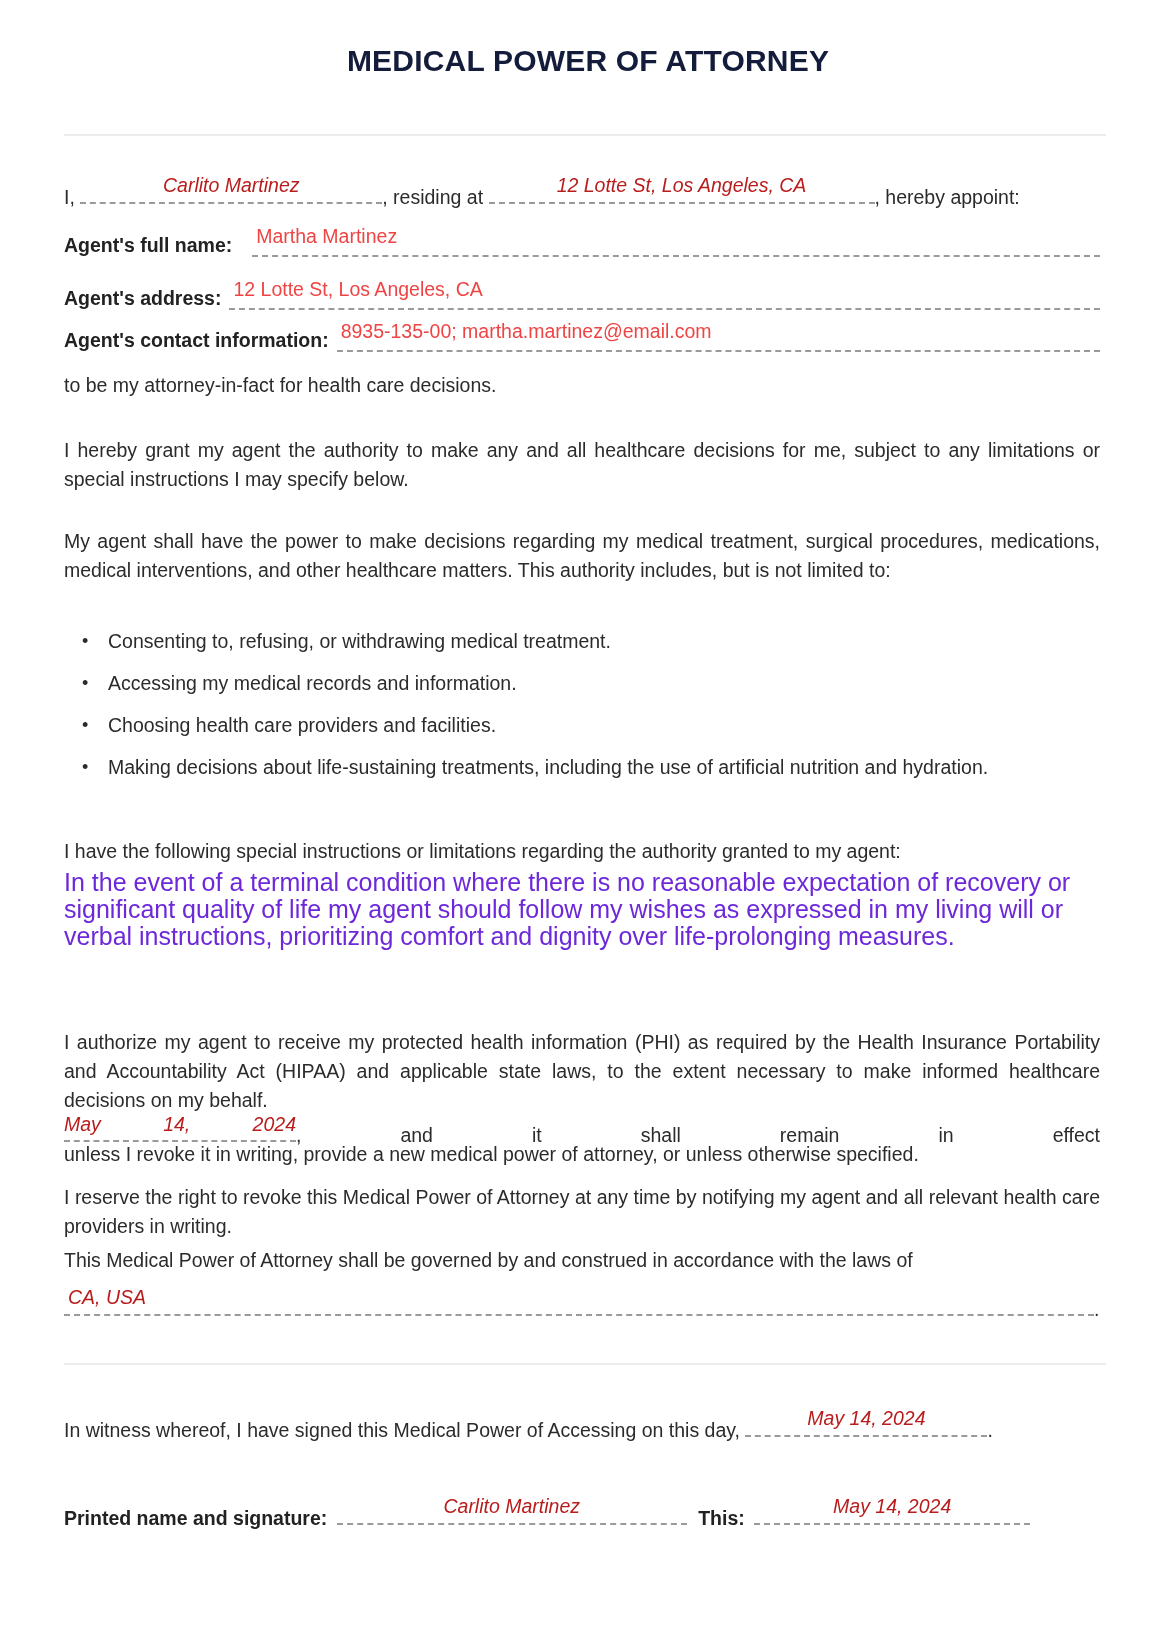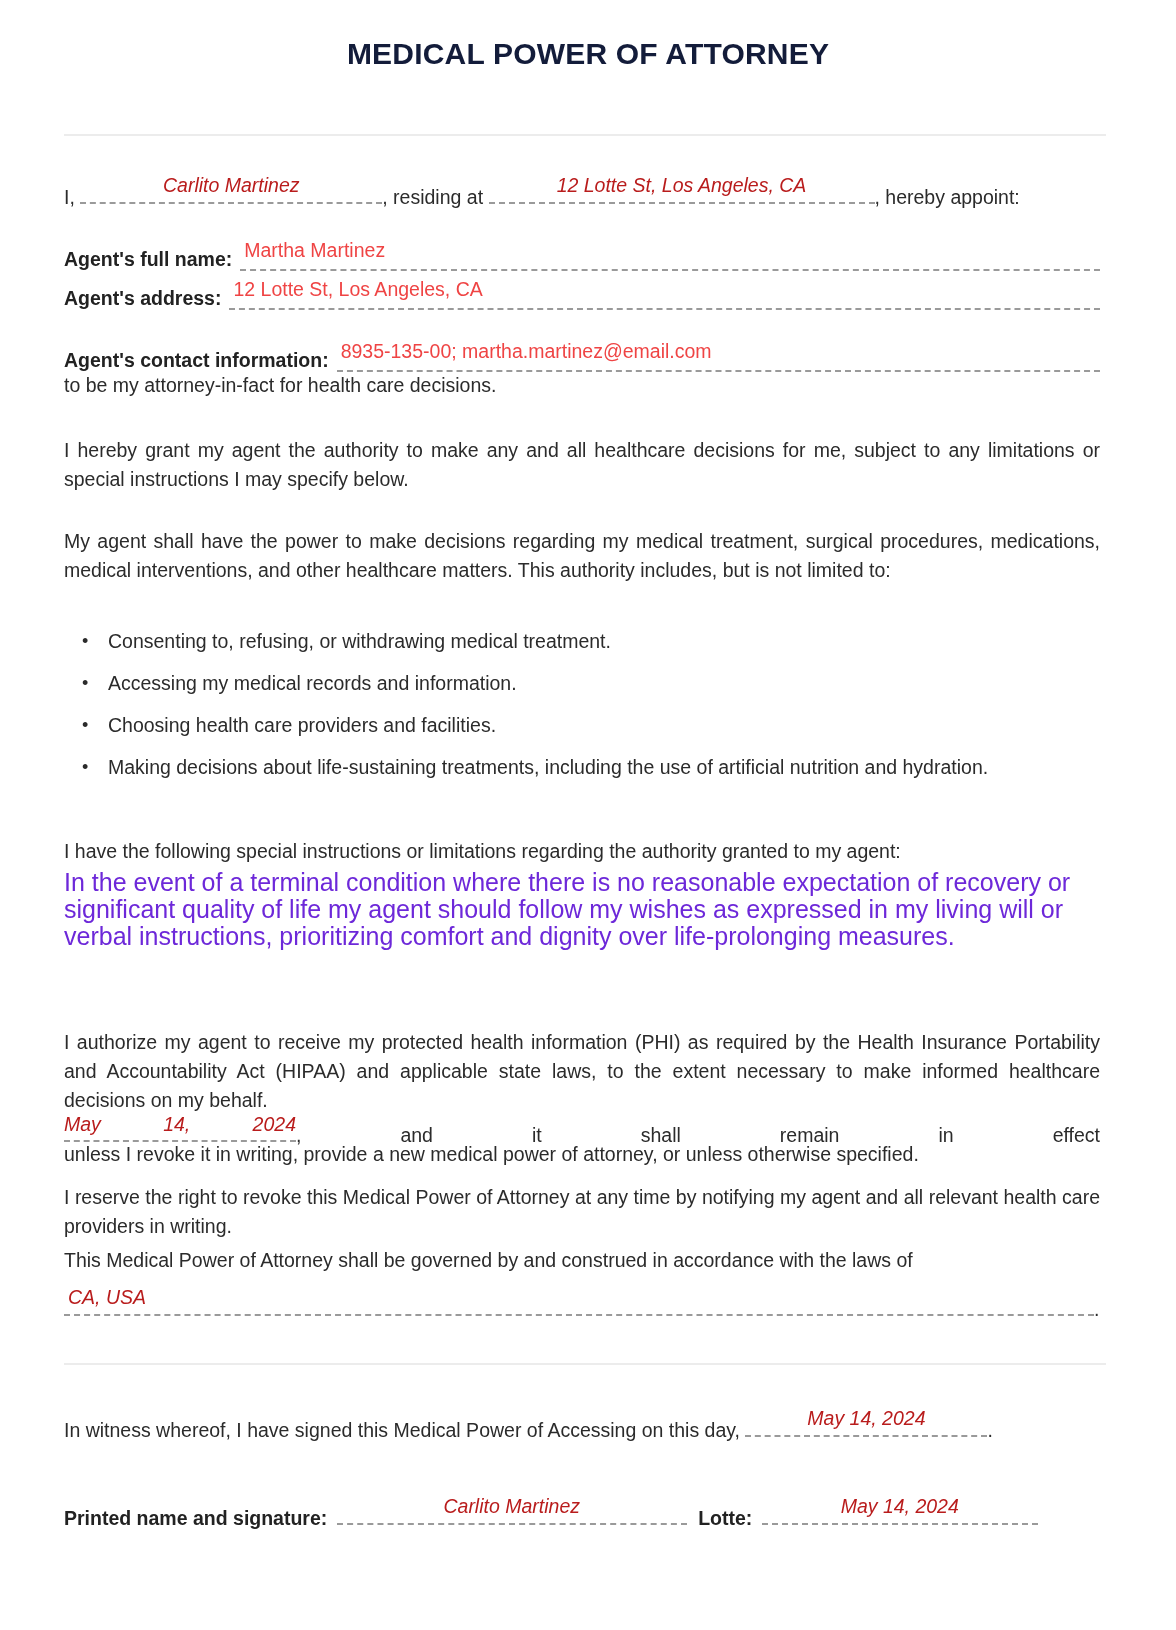--- a/index.html
+++ b/index.html
@@ -2,21 +2,21 @@
 <html><head>
 <meta charset="utf-8">
 <style>
   html, body { margin: 0; padding: 0; background: #ffffff; }
   body {
     width: 1176px; height: 1630px; position: relative; overflow: hidden;
     font-family: "Liberation Sans", sans-serif; color: #2b2b2b;
   }
   .page { position: absolute; left: 0; top: 0; width: 1176px; height: 1630px; }
   .title {
-    position: absolute; left: 0; width: 1176px; top: 37px; text-align: center;
+    position: absolute; left: 0; width: 1176px; top: 44px; text-align: center;
     font-size: 30px; font-weight: bold; color: #131c3a; letter-spacing: 0.2px;
   }
   .rule { position: absolute; left: 64px; width: 1042px; height: 2px; background: #ececec; }
   .line { position: absolute; left: 64px; font-size: 19.5px; line-height: 26px; white-space: nowrap; }
   .para { position: absolute; left: 64px; width: 1036px; font-size: 19.5px; line-height: 29px; text-align: justify; }
   .para.last-justify { text-align-last: justify; }
   .blank {
     display: inline-block; position: relative; border-bottom: 2px dashed #9a9a9a;
     vertical-align: baseline; height: 24px; text-align: center;
   }
@@ -44,33 +44,33 @@
   <div class="line" style="top:178px;">
     <span>I,</span>
     <span class="blank" style="width:302px;">
       <span class="val">Carlito Martinez</span>
     </span><span>, residing at</span>
     <span class="blank" style="width:386px;">
       <span class="val">12 Lotte St, Los Angeles, CA</span>
     </span><span>, hereby appoint:</span>
   </div>
 
-  <div class="field-row" style="top:247px;">
+  <div class="field-row" style="top:233px;gap:12px;">
     <span class="label-bold">Agent's full name:</span>
     <span class="fill">
       <span class="val">Martha Martinez</span>
     </span>
   </div>
   <div class="field-row" style="top:286px;">
     <span class="label-bold">Agent's address:</span>
     <span class="fill">
       <span class="val">12 Lotte St, Los Angeles, CA</span>
     </span>
   </div>
-  <div class="field-row" style="top:348px;">
+  <div class="field-row" style="top:328px;">
     <span class="label-bold">Agent's contact information:</span>
     <span class="fill">
       <span class="val">8935-135-00; martha.martinez@email.com</span>
     </span>
   </div>
 
   <div class="line" style="top:372px;">to be my attorney-in-fact for health care decisions.</div>
 
   <div class="para" style="top:436px;">I hereby grant my agent the authority to make any and all healthcare decisions for me, subject to any limitations or special instructions I may specify below.</div>
 
@@ -113,19 +113,19 @@
     <span class="blank" style="width:242px;">
       <span class="val">May 14, 2024</span>
     </span><span>.</span>
   </div>
 
   <div class="line" style="top:1499px;">
     <span class="label-bold">Printed name and signature:</span>
     <span class="blank" style="width:350px; margin-left:4px;">
       <span class="val">Carlito Martinez</span>
     </span>
-    <span class="label-bold" style="margin-left:6px;">Lotte:</span>
+    <span class="label-bold" style="margin-left:6px;">This:</span>
     <span class="blank" style="width:276px; margin-left:4px;">
       <span class="val">May 14, 2024</span>
     </span>
   </div>
 
 </div>
 
 </body></html>

